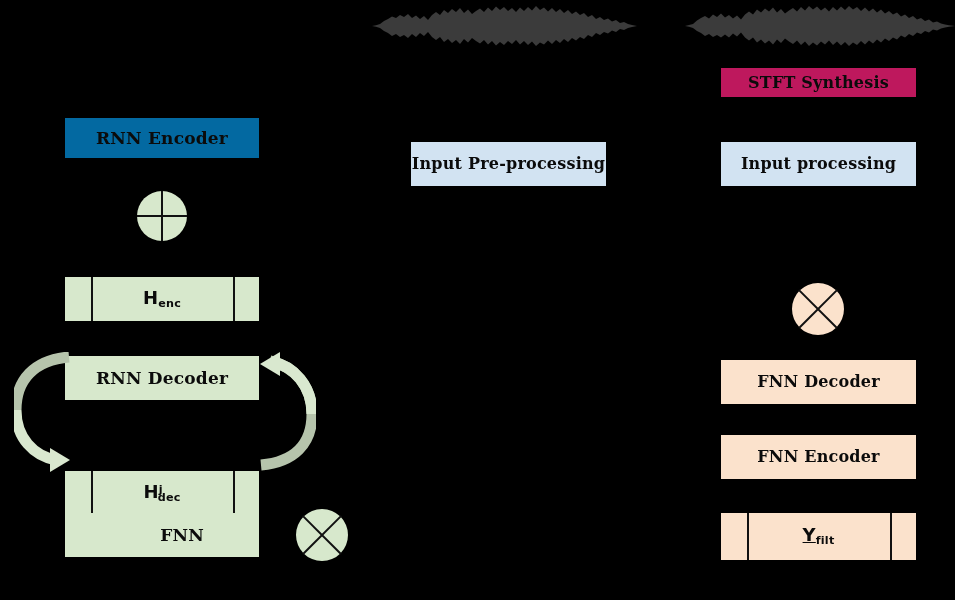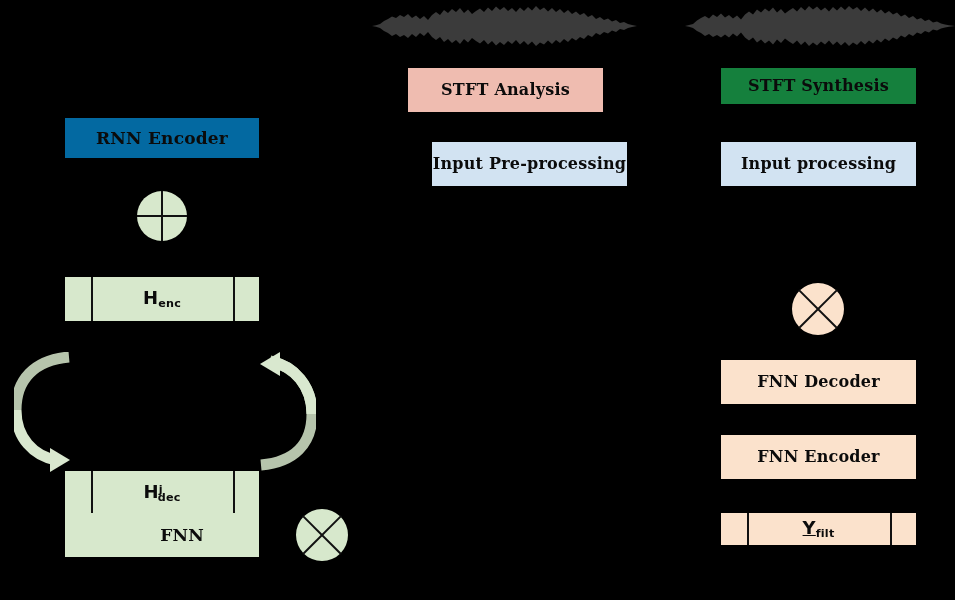--- a/index.html
+++ b/index.html
@@ -54,20 +54,23 @@
     <div class="ln" style="left:24.2px;top:0;width:1.6px;height:50px;"></div>
     <div class="ln" style="left:0;top:24.2px;width:50px;height:1.6px;"></div>
   </div>
 
   <div class="box" style="left:65px;top:277px;width:194px;height:44px;background:#d7e8cc;font-size:18px;">
     <div class="seg" style="left:26px;"></div>
     <div class="seg" style="left:168px;"></div>
     <span class="lbl sans" style="position:relative;z-index:2;text-align:center;"><span>H</span><sub>enc</sub></span>
   </div>
 
+  <div class="box" style="left:65px;top:356px;width:194px;height:44px;background:#d7e8cc;font-size:17px;">
+    <span class="lbl">RNN Decoder</span>
+  </div>
 
   <div class="box" style="left:65px;top:435px;width:194px;height:44px;background:#d7e8cc;font-size:18px;margin-top:36px;">
     <div class="seg" style="left:26px;"></div>
     <div class="seg" style="left:168px;"></div>
     <span class="lbl sans" style="position:relative;z-index:2;"><span>H</span><sup>j</sup><sub style="margin-left:-5px;">dec</sub></span>
   </div>
 
   <div class="box" style="left:65px;top:513px;width:194px;height:44px;background:#d7e8cc;font-size:17px;padding-left:40px;">
     <span class="lbl">FNN</span>
   </div>
@@ -83,48 +86,45 @@
     <path d="M2 58 C2 86 20 104 42 108" stroke="#d9e8cf" stroke-width="11" fill="none" stroke-linecap="butt"></path>
     <path d="M36 96 L36 120 L56 108 Z" fill="#d9e8cf"></path>
   </svg>
 
   <svg class="arrow" style="left:258px;top:352px;" width="58" height="120" viewBox="0 0 58 120">
     <path d="M3 113 C36 110 54 92 54 62 C54 34 36 14 12 9" stroke="#b6c4ac" stroke-width="11" fill="none"></path>
     <path d="M54 62 C54 34 36 14 14 10" stroke="#d9e8cf" stroke-width="11" fill="none"></path>
     <path d="M22 0 L22 24 L2 12 Z" fill="#d9e8cf"></path>
   </svg>
 
-  <div class="box" style="left:408px;top:68px;width:195px;height:44px;background:#efbcb0;font-size:16px;">
-    <span class="lbl">STFT Analysis</span>
-  </div>
 
-  <div class="box" style="left:432px;top:142px;width:195px;height:44px;background:#d2e3f2;font-size:16px;">
+  <div class="box" style="left:411px;top:142px;width:195px;height:44px;background:#d2e3f2;font-size:16px;">
     <span class="lbl">Input Pre-processing</span>
   </div>
 
-  <div class="box" style="left:721px;top:68px;width:195px;height:36px;background:#15803d;font-size:16px;">
+  <div class="box" style="left:721px;top:68px;width:195px;height:29px;background:#be185d;font-size:16px;">
     <span class="lbl">STFT Synthesis</span>
   </div>
 
   <div class="box" style="left:721px;top:142px;width:195px;height:44px;background:#d2e3f2;font-size:16px;">
     <span class="lbl">Input processing</span>
   </div>
 
   <div class="circle" style="left:792px;top:283px;width:52px;height:52px;background:#fbe2cc;">
     <div class="ln" style="left:-1px;top:25.2px;width:54px;height:1.6px;transform:rotate(45deg);"></div>
     <div class="ln" style="left:-1px;top:25.2px;width:54px;height:1.6px;transform:rotate(-45deg);"></div>
   </div>
 
   <div class="box" style="left:721px;top:435px;width:195px;height:44px;background:#fbe2cc;font-size:16px;">
     <span class="lbl">FNN Encoder</span>
   </div>
 
   <div class="box" style="left:721px;top:360px;width:195px;height:44px;background:#fbe2cc;font-size:16px;">
     <span class="lbl">FNN Decoder</span>
   </div>
 
-  <div class="box" style="left:721px;top:513px;width:195px;height:32px;background:#fbe2cc;font-size:18px;text-decoration:underline;">
+  <div class="box" style="left:721px;top:513px;width:195px;height:47px;background:#fbe2cc;font-size:18px;text-decoration:underline;">
     <div class="seg" style="left:26px;"></div>
     <div class="seg" style="left:169px;"></div>
     <span class="lbl sans" style="position:relative;z-index:2;"><span>Y</span><sub>filt</sub></span>
   </div>
 
 </div>
 
 </body></html>

